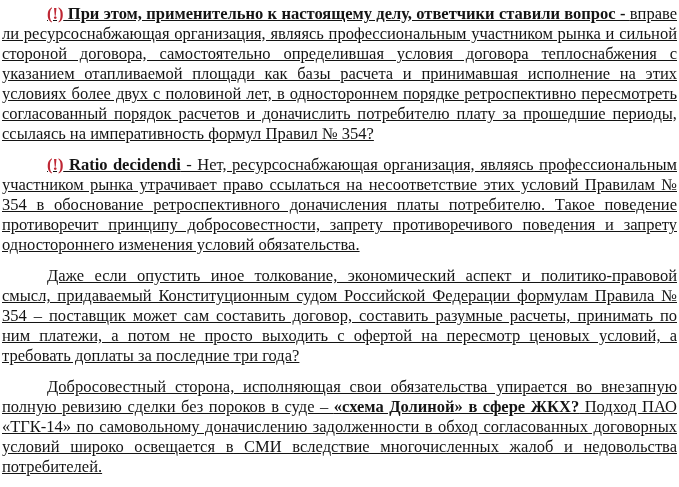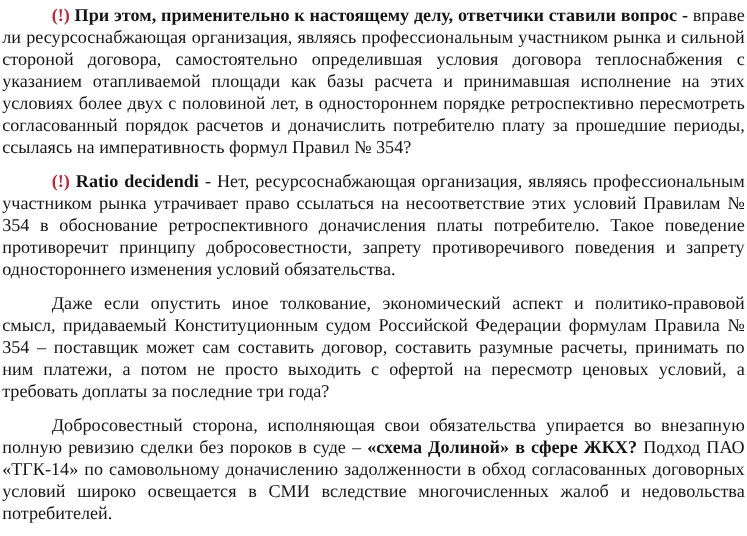--- a/index.html
+++ b/index.html
@@ -13,20 +13,21 @@
     box-sizing: border-box;
     padding: 4px 2px 0 2px;
     overflow: hidden;
     background: #ffffff;
     font-family: "Liberation Serif", "DejaVu Serif", serif;
     font-size: 16.5px;
     line-height: 20px;
     color: #141414;
     -webkit-hyphens: none;
     hyphens: none;
+    text-decoration: underline;
   }
   .para {
     margin: 0 0 11px 0;
     text-align: justify;
     text-indent: 45px;
   }
   .run { font-weight: normal; }
   .run-bold { font-weight: bold; }
   .run-marker {
     font-weight: bold;

